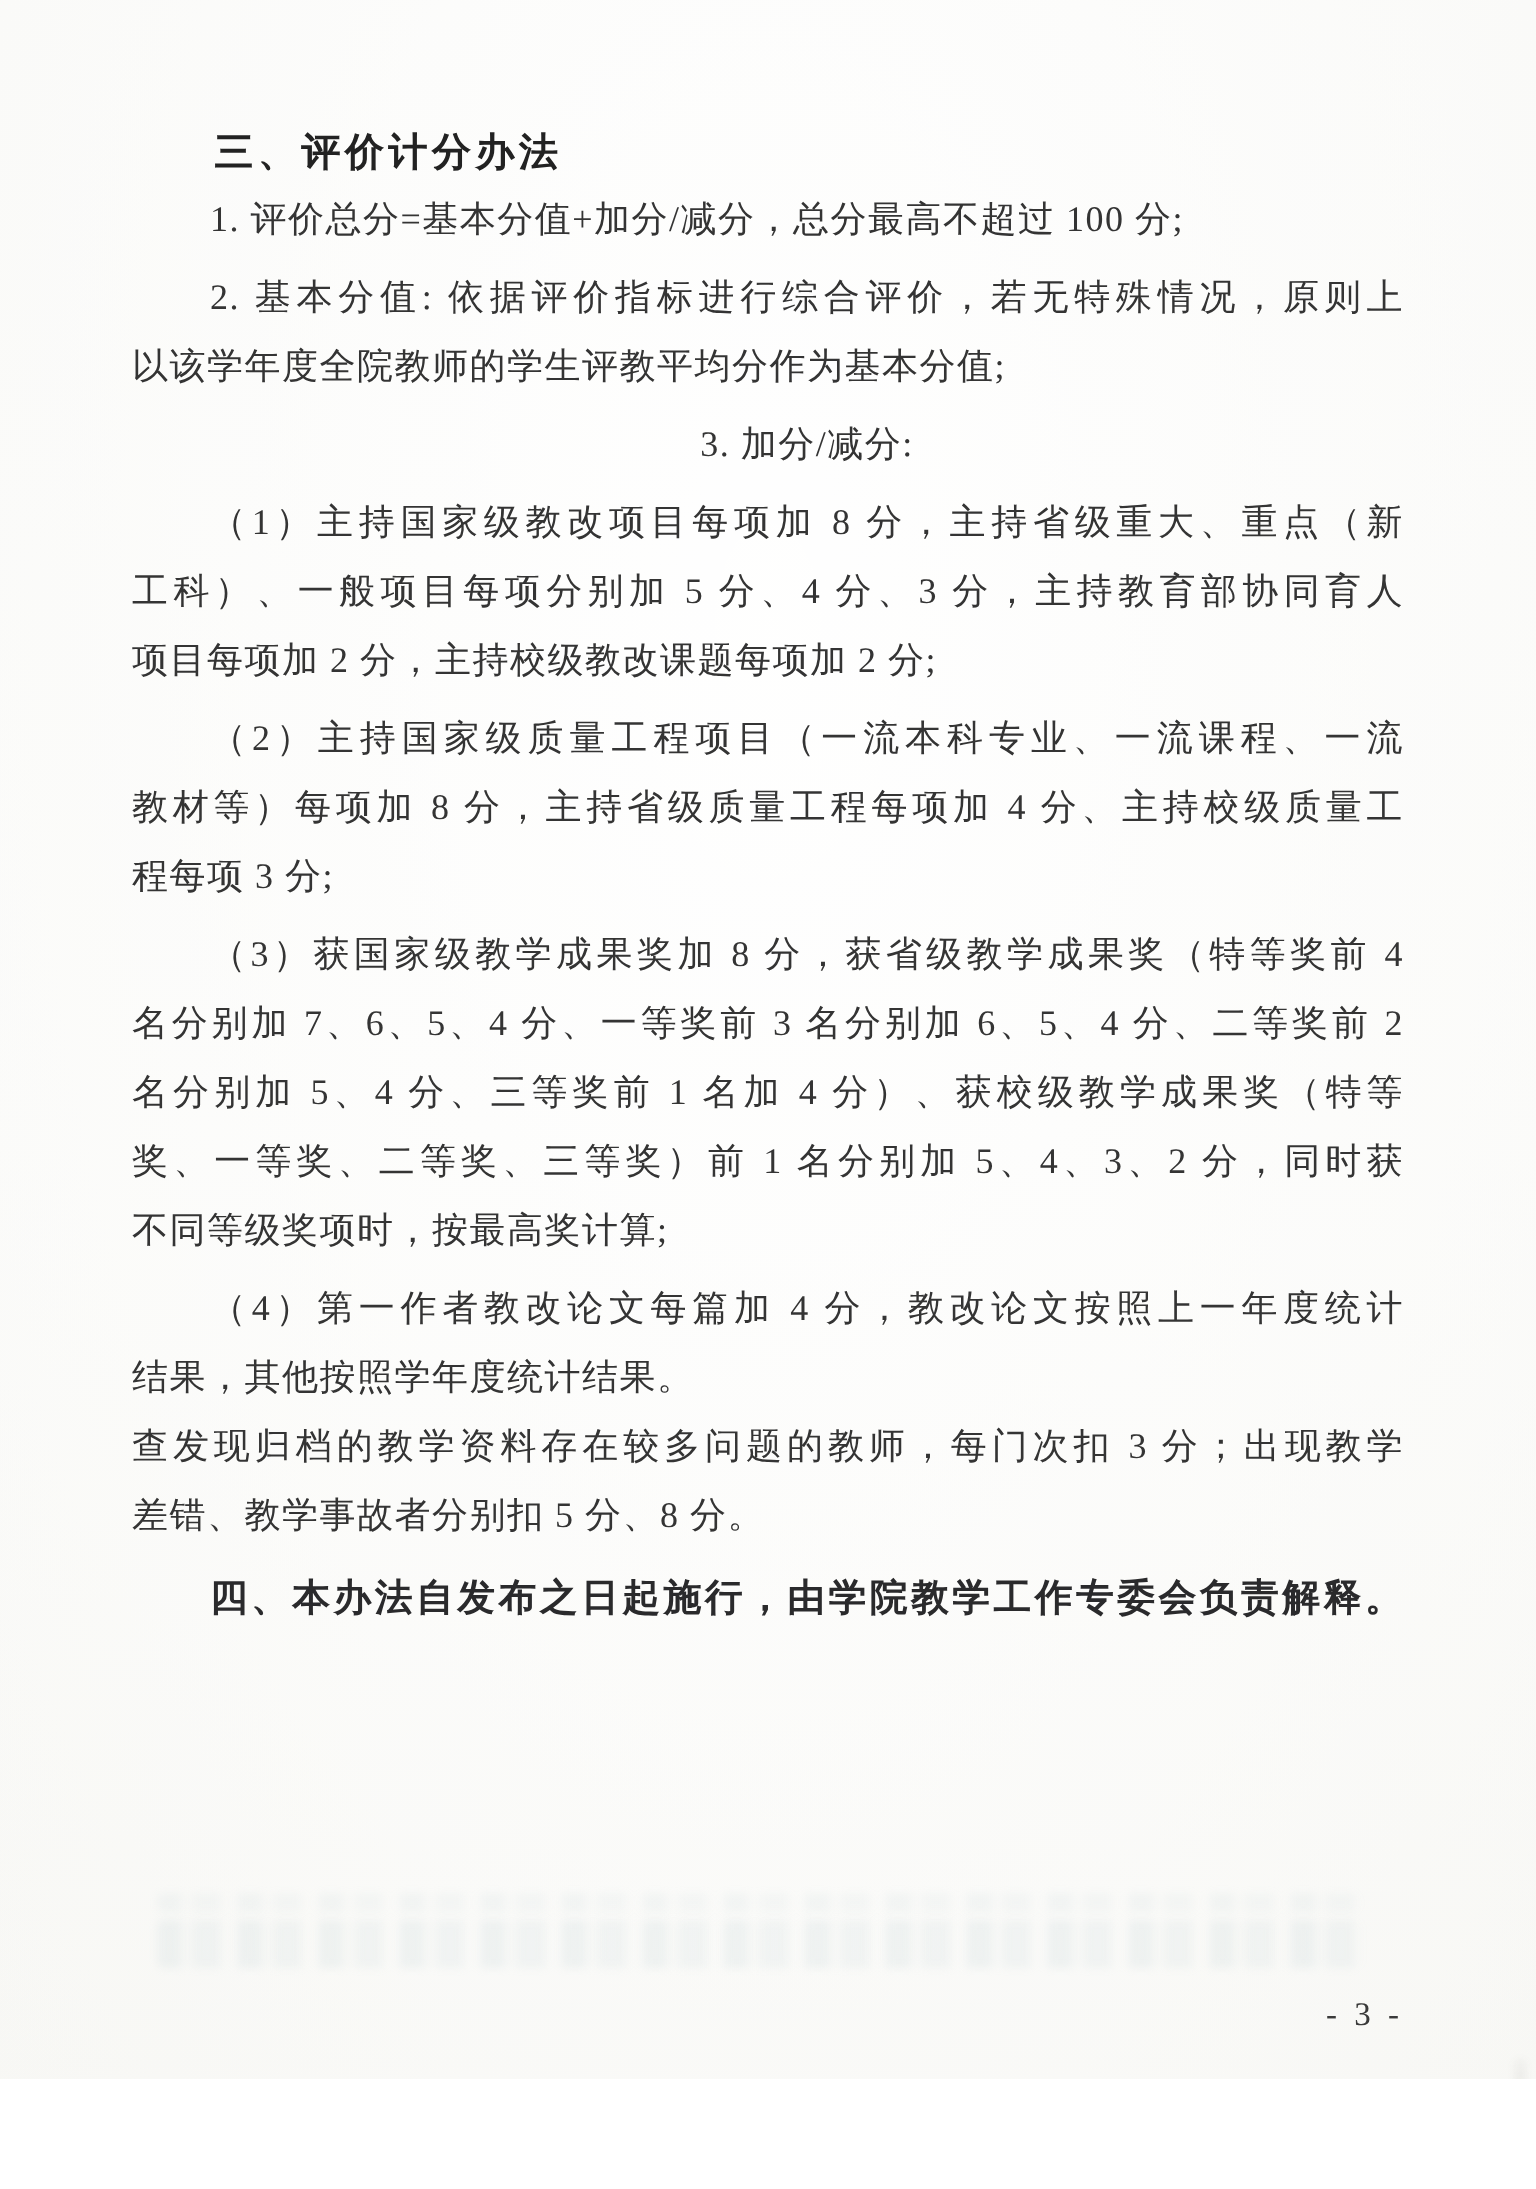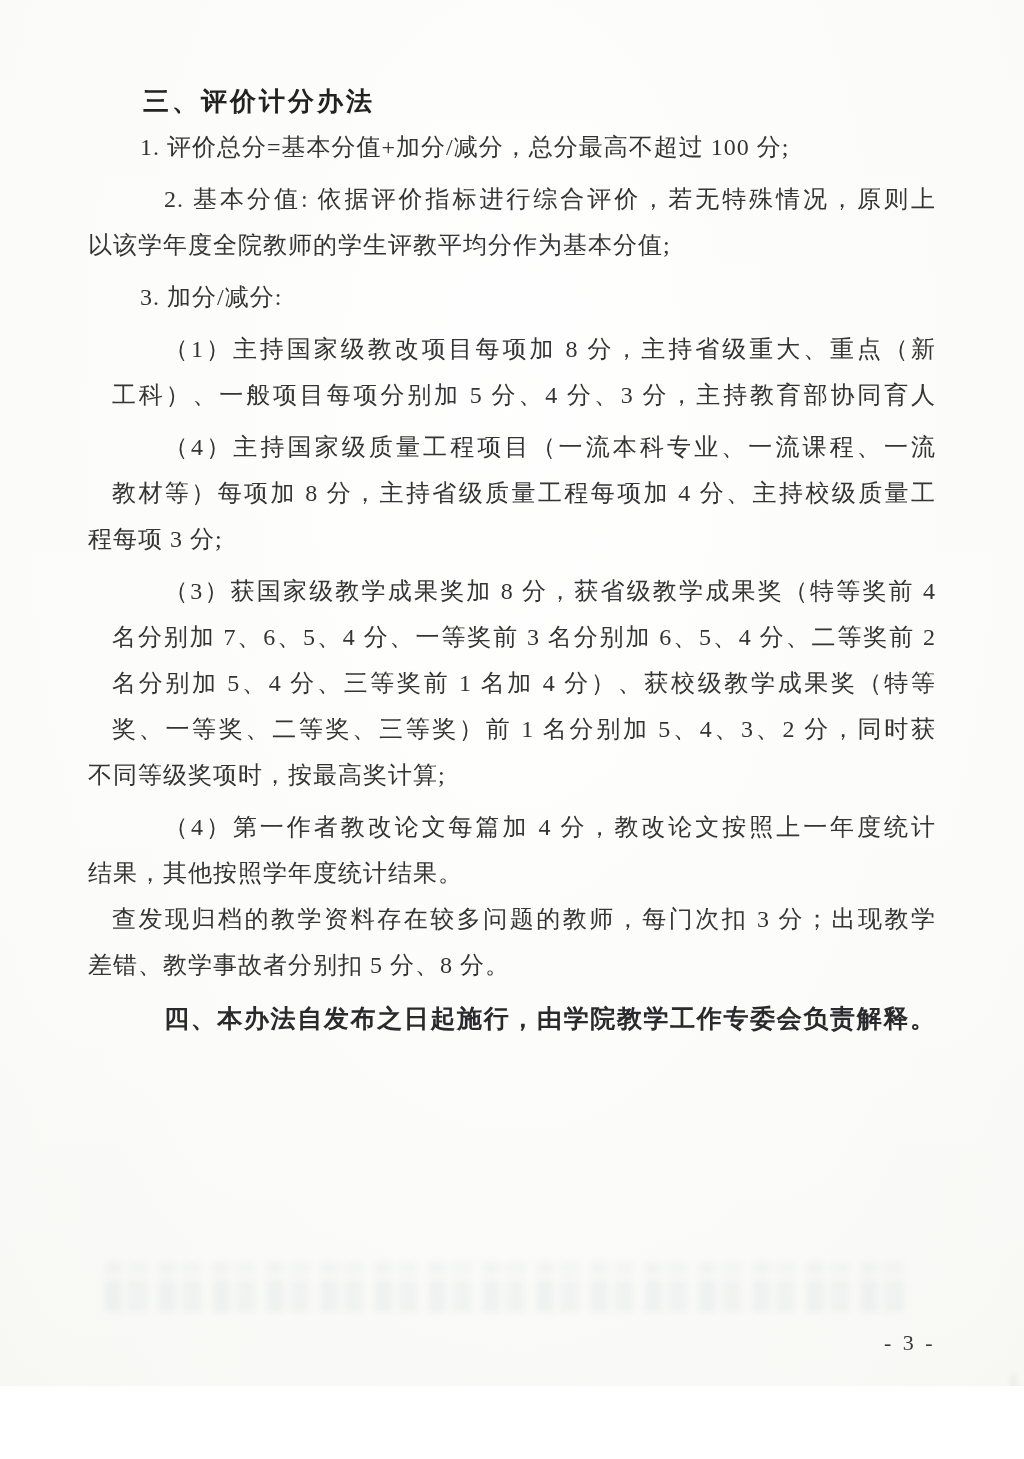--- a/index.html
+++ b/index.html
@@ -36,23 +36,22 @@
     font-size: 24px;
     letter-spacing: 1px;
     white-space: nowrap;
     color: #343434;
   }
   .indent { padding-left: 52px; }
   .just {
     white-space: normal;
     text-align: justify;
     text-align-last: justify;
-    margin-left: 24px;
   }
-  .pstart { margin-top: 6px; }
+  .pstart { margin-top: 6px; text-align: center; }
   .closing {
     margin-top: 10px;
     font-weight: bold;
     font-size: 25px;
     color: #2a2a2c;
     font-family: Liberation Mono, monospace;
   }
   .page-number {
     position: absolute;
     left: 884px; top: 1330px;
@@ -90,21 +89,22 @@
   <div class="content">
 
     <div class="heading">三、评价计分办法</div>
 
     <div class="ln indent">1. 评价总分=基本分值+加分/减分，总分最高不超过 100 分;</div>
     <div class="ln indent just pstart">2. 基本分值: 依据评价指标进行综合评价，若无特殊情况，原则上</div>
     <div class="ln">以该学年度全院教师的学生评教平均分作为基本分值;</div>
     <div class="ln indent pstart">3. 加分/减分:</div>
     <div class="ln indent just pstart">（1）主持国家级教改项目每项加 8 分，主持省级重大、重点（新</div>
     <div class="ln just">工科）、一般项目每项分别加 5 分、4 分、3 分，主持教育部协同育人</div>
-    <div class="ln indent just pstart">（4）主持国家级质量工程项目（一流本科专业、一流课程、一流</div>
+    <div class="ln">项目每项加 2 分，主持校级教改课题每项加 2 分;</div>
+    <div class="ln indent just pstart">（2）主持国家级质量工程项目（一流本科专业、一流课程、一流</div>
     <div class="ln just">教材等）每项加 8 分，主持省级质量工程每项加 4 分、主持校级质量工</div>
     <div class="ln">程每项 3 分;</div>
     <div class="ln indent just pstart">（3）获国家级教学成果奖加 8 分，获省级教学成果奖（特等奖前 4</div>
     <div class="ln just">名分别加 7、6、5、4 分、一等奖前 3 名分别加 6、5、4 分、二等奖前 2</div>
     <div class="ln just">名分别加 5、4 分、三等奖前 1 名加 4 分）、获校级教学成果奖（特等</div>
     <div class="ln just">奖、一等奖、二等奖、三等奖）前 1 名分别加 5、4、3、2 分，同时获</div>
     <div class="ln">不同等级奖项时，按最高奖计算;</div>
     <div class="ln indent just pstart">（4）第一作者教改论文每篇加 4 分，教改论文按照上一年度统计</div>
     <div class="ln">结果，其他按照学年度统计结果。</div>
     <div class="ln just">查发现归档的教学资料存在较多问题的教师，每门次扣 3 分；出现教学</div>

